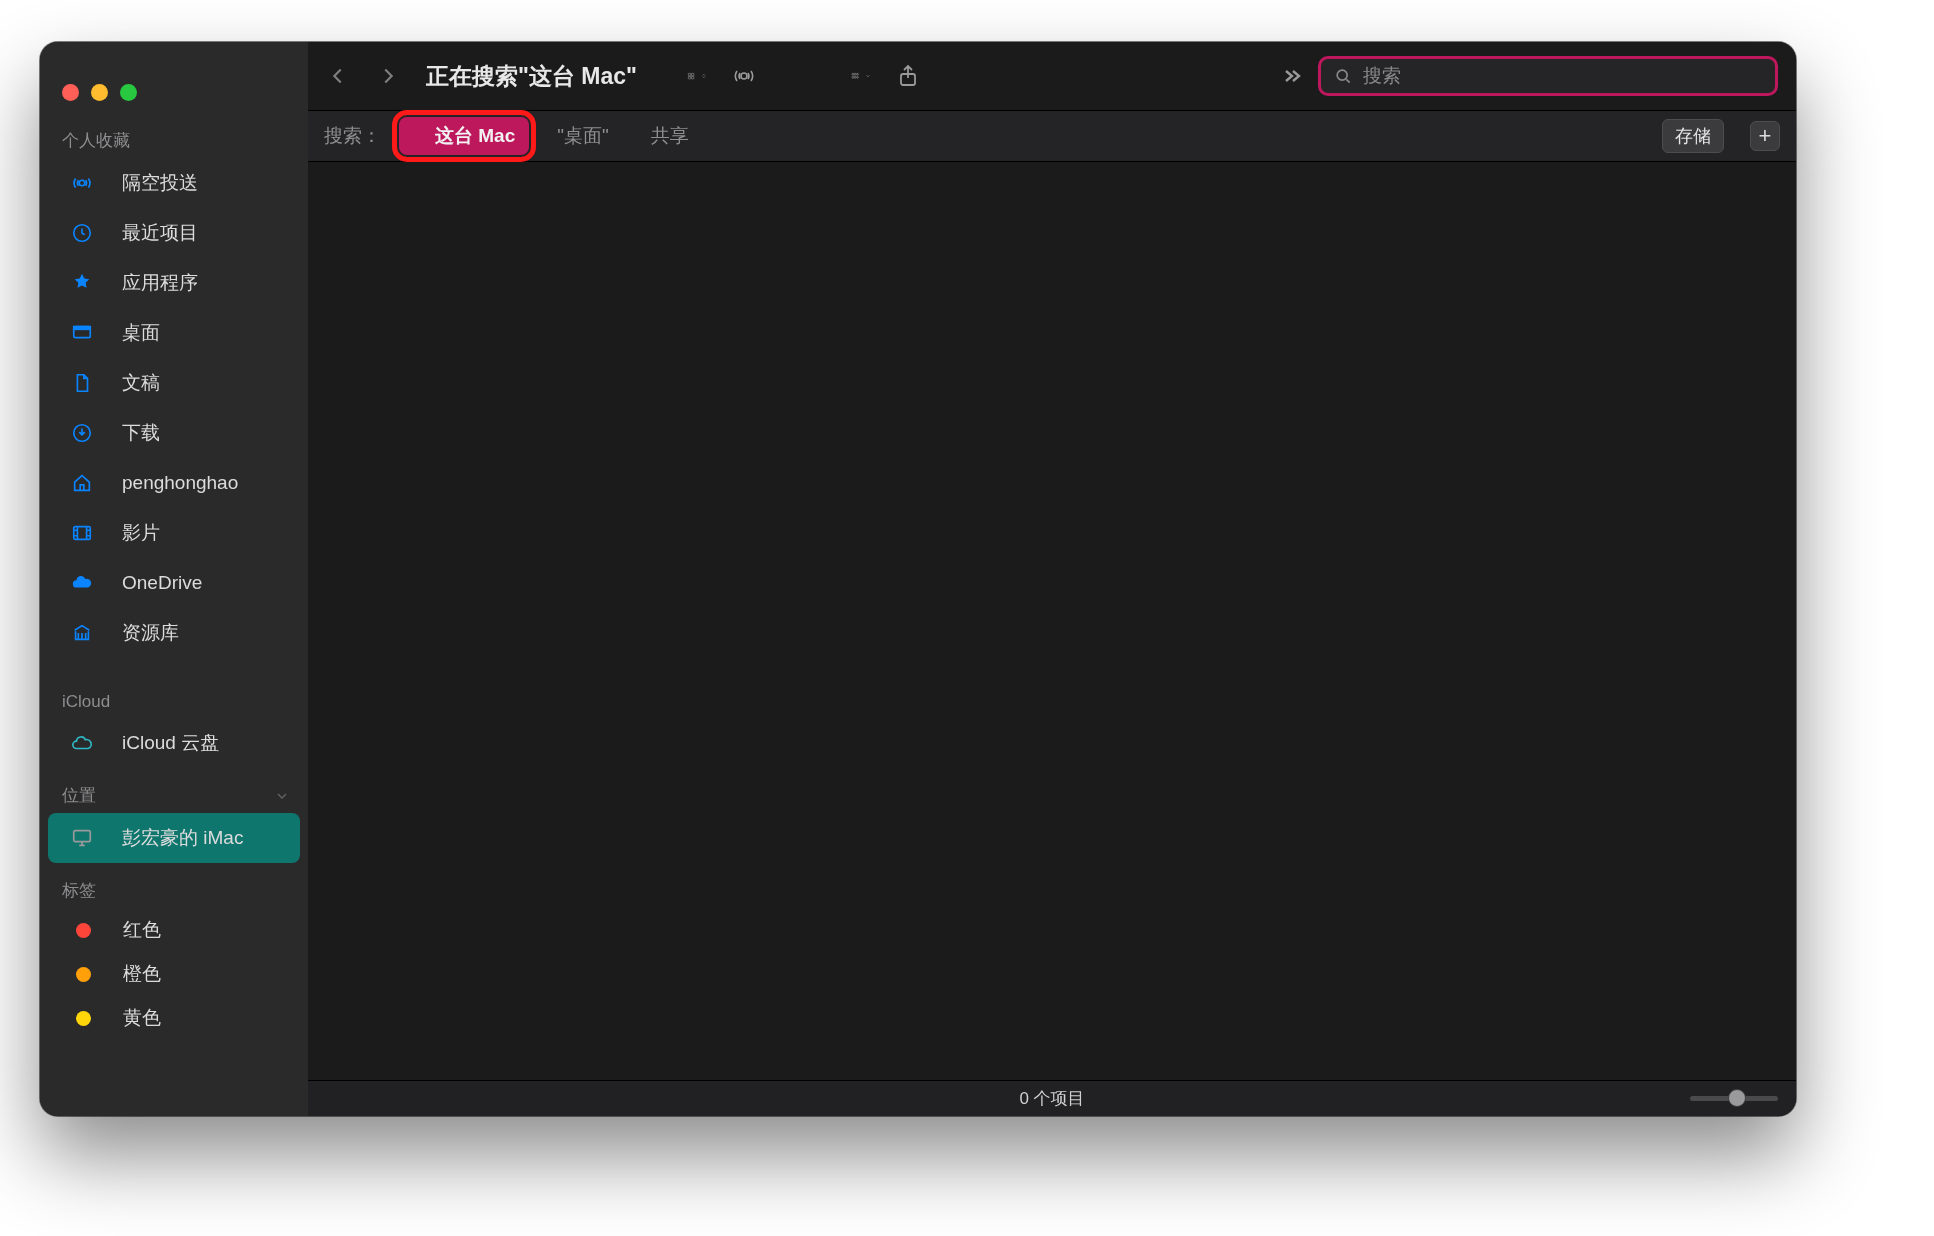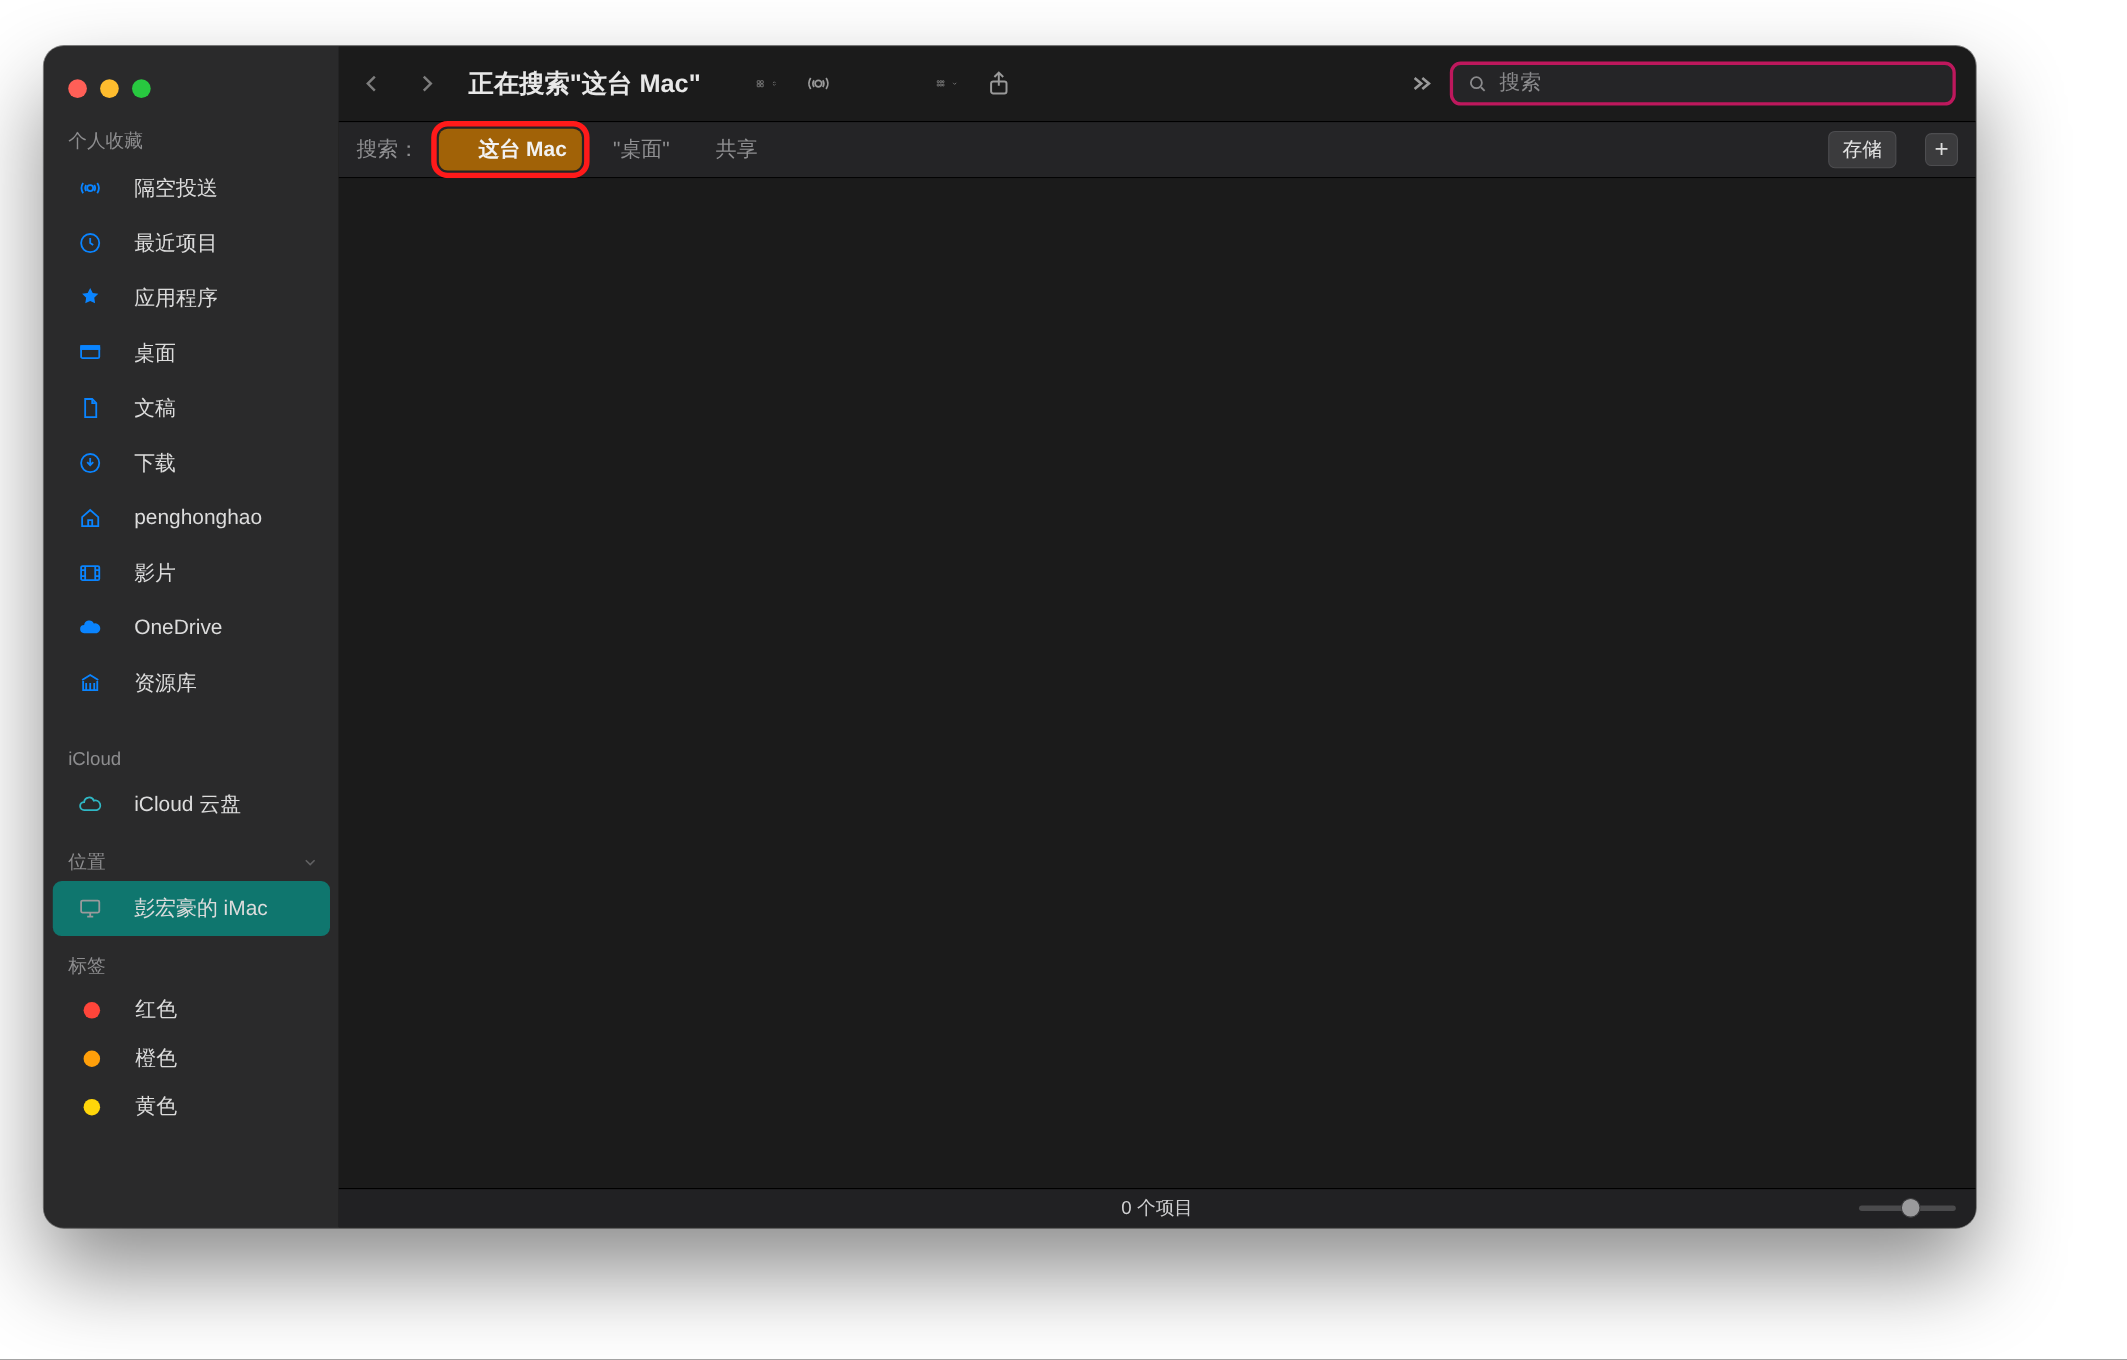--- a/index.html
+++ b/index.html
@@ -21,21 +21,21 @@
     box-shadow: 0 40px 80px rgba(0,0,0,0.45), 0 0 0 1px rgba(0,0,0,0.5);
     overflow: hidden;
     display: flex;
   }
   
   .sidebar {
     width: 268px;
     background: #2a2a2b;
     display: flex;
     flex-direction: column;
-    padding-top: 20px;
+    padding-top: 32px;
     overflow: hidden;
   }
   .traffic-lights {
     display: flex;
     gap: 12px;
     padding: 10px 0 22px 22px;
   }
   .tl { width: 17px; height: 17px; border-radius: 50%; }
   .tl.red    { background: #ff5f57; }
   .tl.yellow { background: #febc2e; }
@@ -95,21 +95,21 @@
     border-top:1px solid #000;
     border-bottom:1px solid #000;
     background:#242426;
     display:flex; align-items:center;
     padding:0 16px;
     gap: 18px;
     color:#8f8f91;
     font-size:19px;
   }
   .scopebar .pill { padding:6px 14px; border-radius:8px; cursor:pointer; }
-  .scopebar .pill.active{ background:#a16207; color:#f2f2f2; font-weight:600;padding-left:36px; }
+  .scopebar .pill.active{ background:#be185d; color:#f2f2f2; font-weight:600;padding-left:36px; }
   .scopebar .pill.highlight { outline: 5px solid #ff1a1a; outline-offset: 2px; }
   .scope-spacer { flex:1; }
   .scope-save { background:#3b3b3d; color:#e5e5e5; padding:4px 12px; border-radius:6px; font-size:18px; cursor:pointer; border:1px solid #4d4d50; }
   .scope-add  { background:#3b3b3d; color:#dcdcdc; width:30px; height:30px; border-radius:6px; display:flex; align-items:center; justify-content:center; font-size:22px; cursor:pointer; border:1px solid #4d4d50; margin-left:8px; }
 
   .content { flex:1; background:#1b1b1b; }
 
   .statusbar {
     height:36px;
     border-top:1px solid #000;

